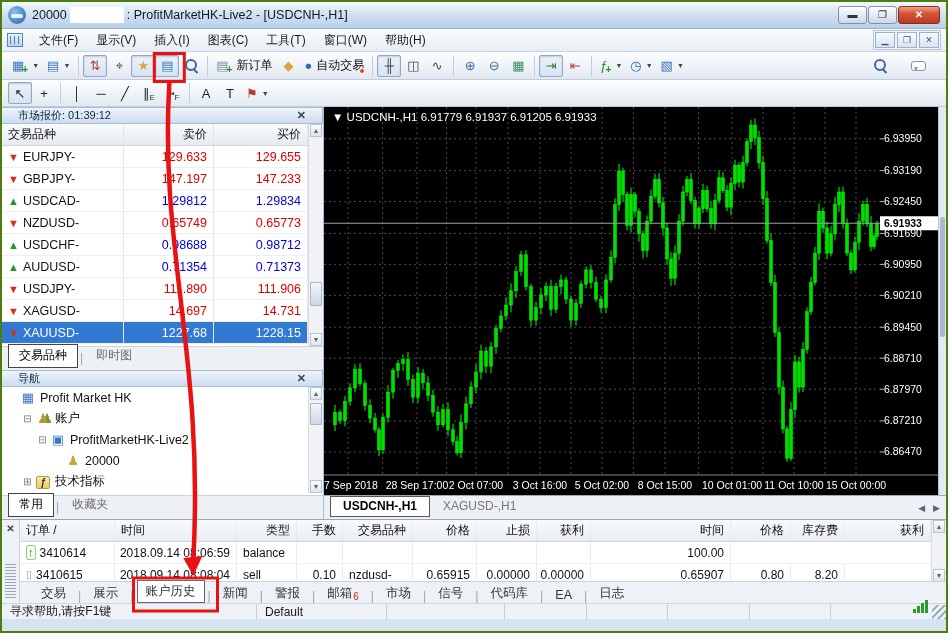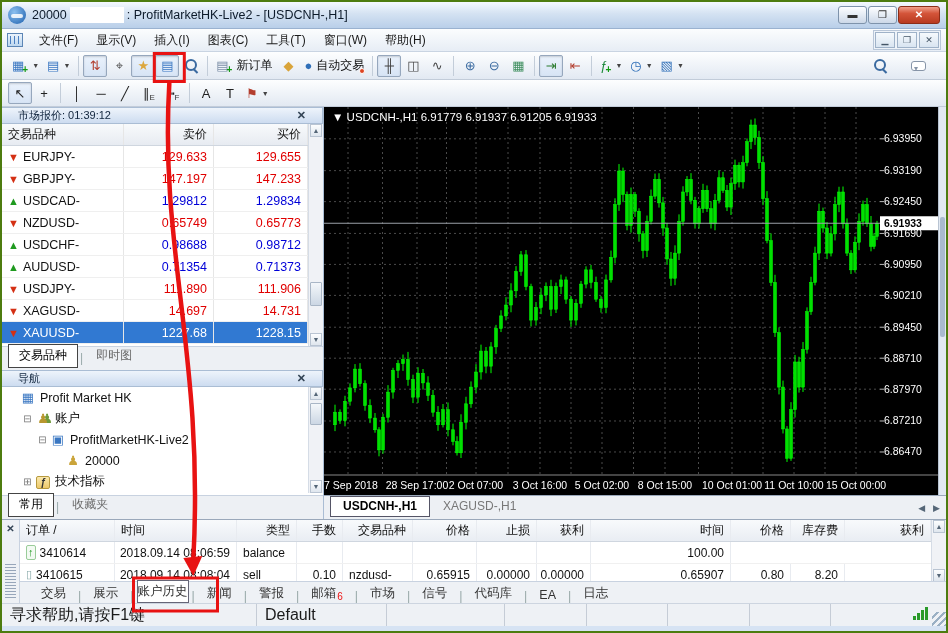--- a/index.html
+++ b/index.html
@@ -88,26 +88,26 @@
 .thead,.trow{display:grid;grid-template-columns:95px 122px 60px 46px 70px 64px 60px 54px 140px 60px 54px 1fr;height:22px;align-items:stretch;font-size:12px}
 .thead{background:linear-gradient(#f8fafc,#e9edf3);border-bottom:1px solid #cfd6df}
 .tc{padding:0 6px;border-right:1px solid #e8ebf0;display:flex;align-items:center;white-space:nowrap;overflow:hidden}
 .tc.r{justify-content:flex-end}
 .trow{border-bottom:1px solid #f0f0f0}
 .ordic-up{color:#1f9a1f;font-weight:bold;font-size:11px;margin-right:4px;border:1px solid #9c9;border-radius:2px;padding:0 1px;line-height:1.1;background:#f2faf2}
 .ordic-doc{color:#8aa;font-size:11px;margin-right:4px}
 .span3{grid-column:9/span 3}
 .ttabs{position:absolute;left:18px;right:0;bottom:0;height:22px;background:#eef1f5;border-top:1px solid #c8d2e0;display:flex;align-items:flex-end;padding-left:12px;font-size:12.5px;color:#333}
 .ttab{padding:1px 9px;position:relative;white-space:nowrap}
-.ttab.active{background:#fff;border:1px solid #667;padding:2px 0}
+.ttab.active{background:#fff;border:1px solid #667;padding:2px 8px}
 .tsep2{color:#9aa;margin:0 3px}
 .badge{color:#e11;font-size:10px;vertical-align:sub;margin-left:1px}
 .tsb{position:absolute;right:0;top:0;width:15px;height:62px;background:#f0f2f6;border-left:1px solid #d5dce6}
 
-.statusbar{position:absolute;left:0;top:601px;right:0;height:23px;background:#eef1f5;border-top:1px solid #cdd5e0;display:flex;align-items:stretch;font-size:16px;color:#1a1a1a}
+.statusbar{position:absolute;left:0;top:601px;right:0;height:16px;background:#eef1f5;border-top:1px solid #cdd5e0;display:flex;align-items:stretch;font-size:12px;color:#1a1a1a}
 .scell{display:flex;align-items:center;padding:0 8px;border-right:1px solid #c5ccd6;white-space:nowrap;overflow:hidden}
 .sig{margin-left:auto;display:flex;align-items:flex-end;gap:1px;padding:6px 4px}
 .sig span{width:3px;background:#2a9a2a;display:block}
 .grip{width:14px;align-self:flex-end;height:14px;background:repeating-linear-gradient(135deg,transparent 0 3px,#9ab0c4 3px 5px)}
 
 #overlay{position:absolute;inset:0;pointer-events:none;z-index:60}
 </style>
 </head>
 <body>
 

